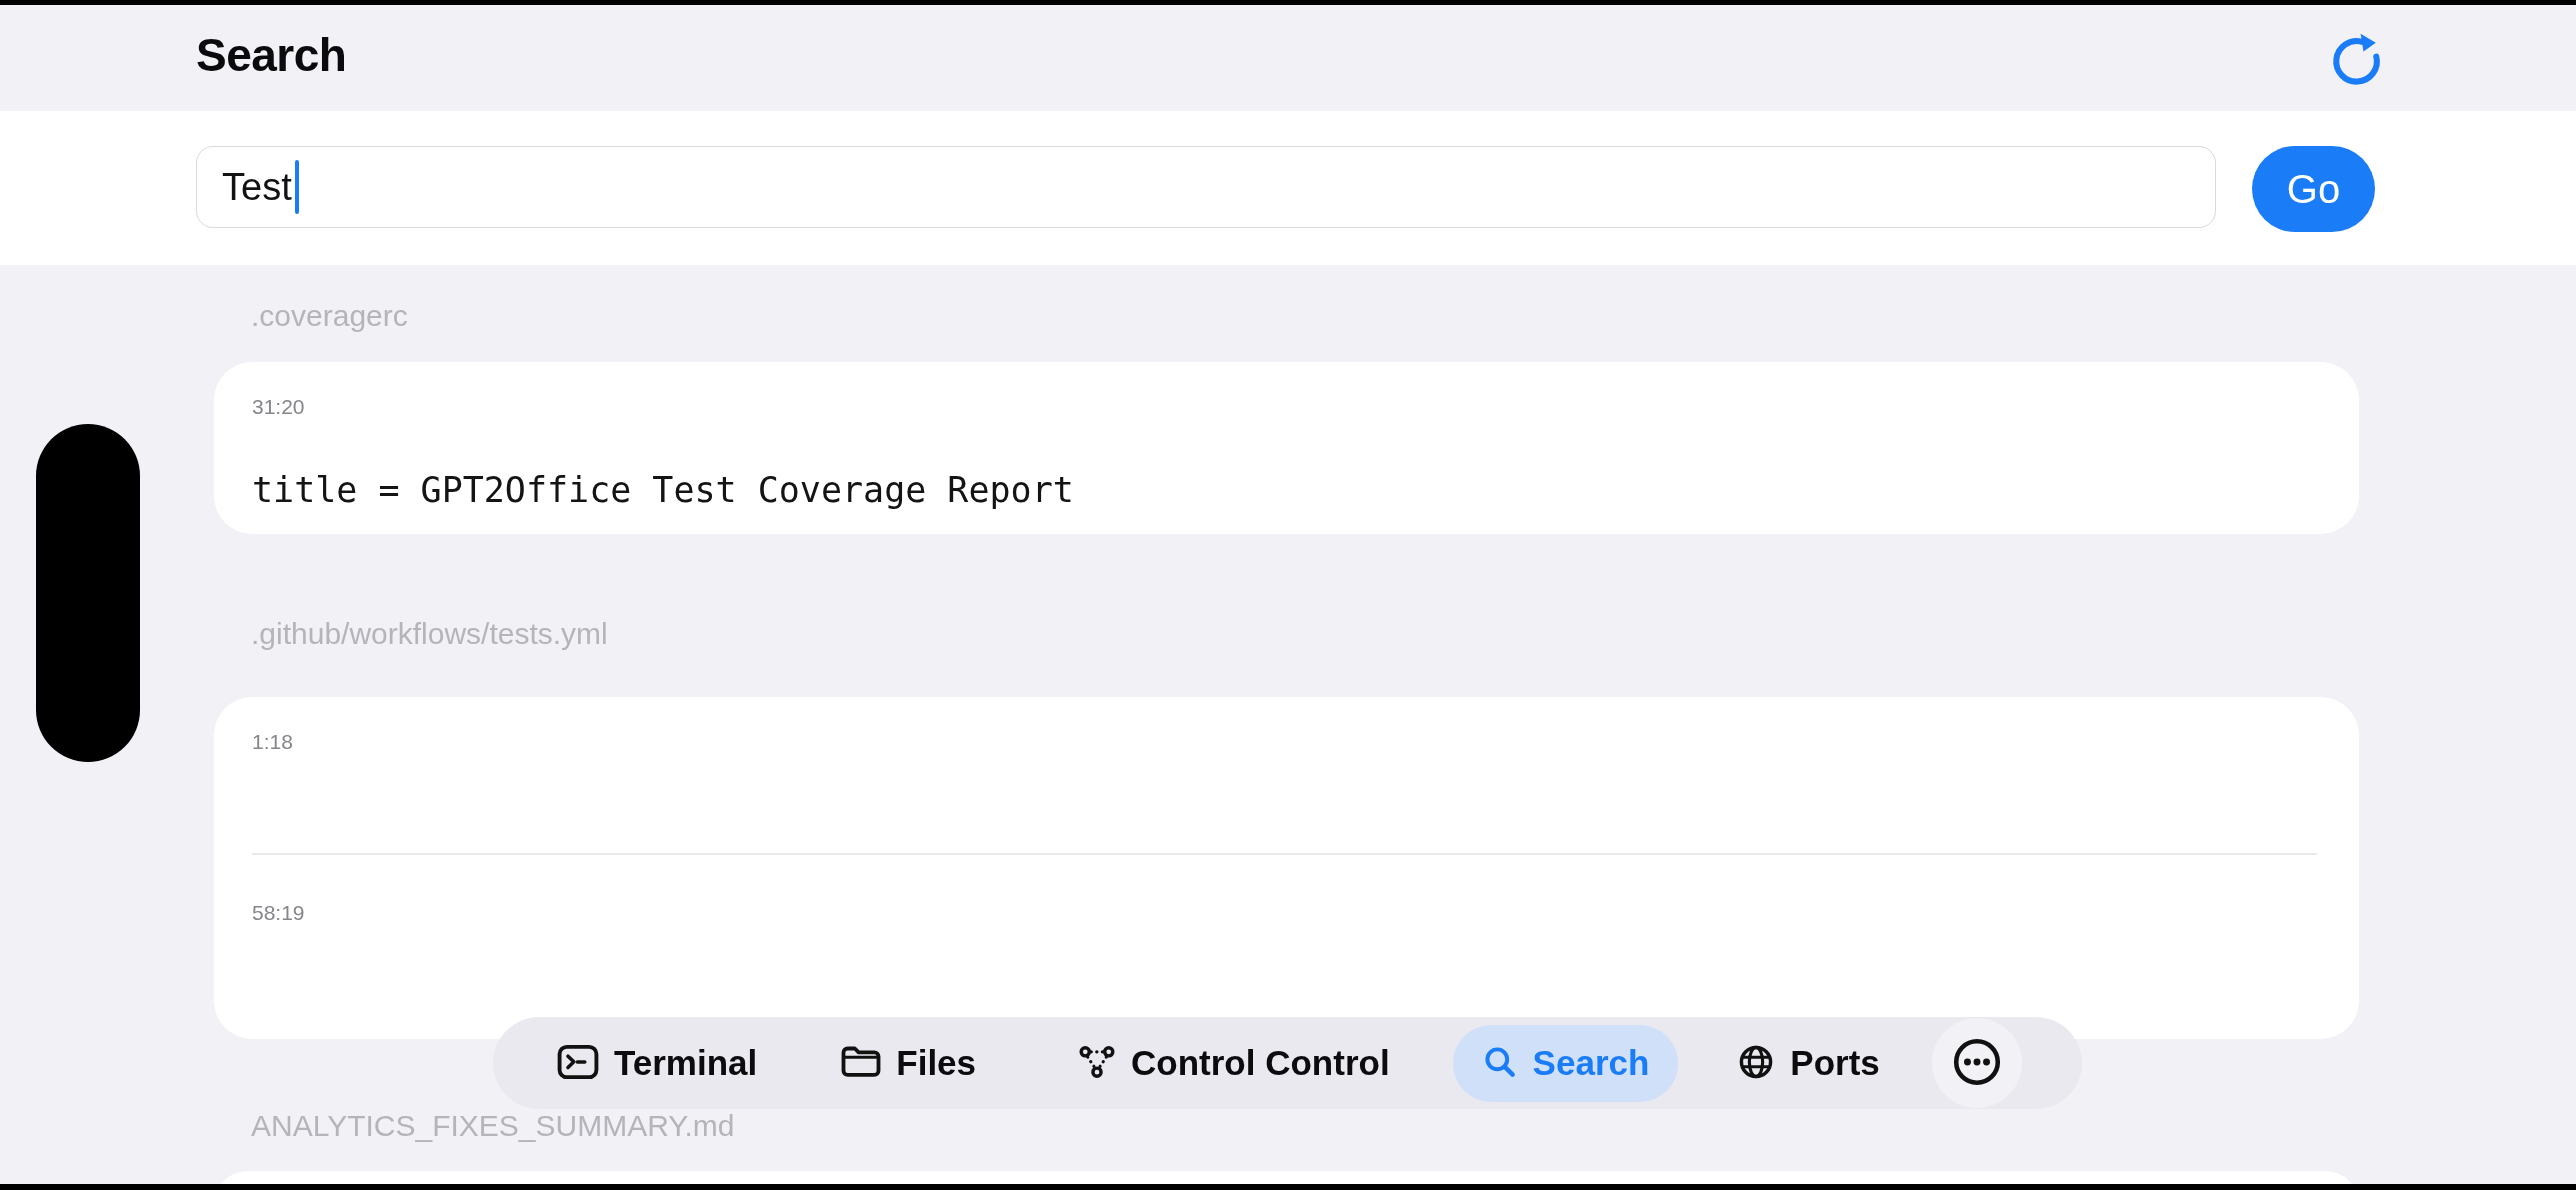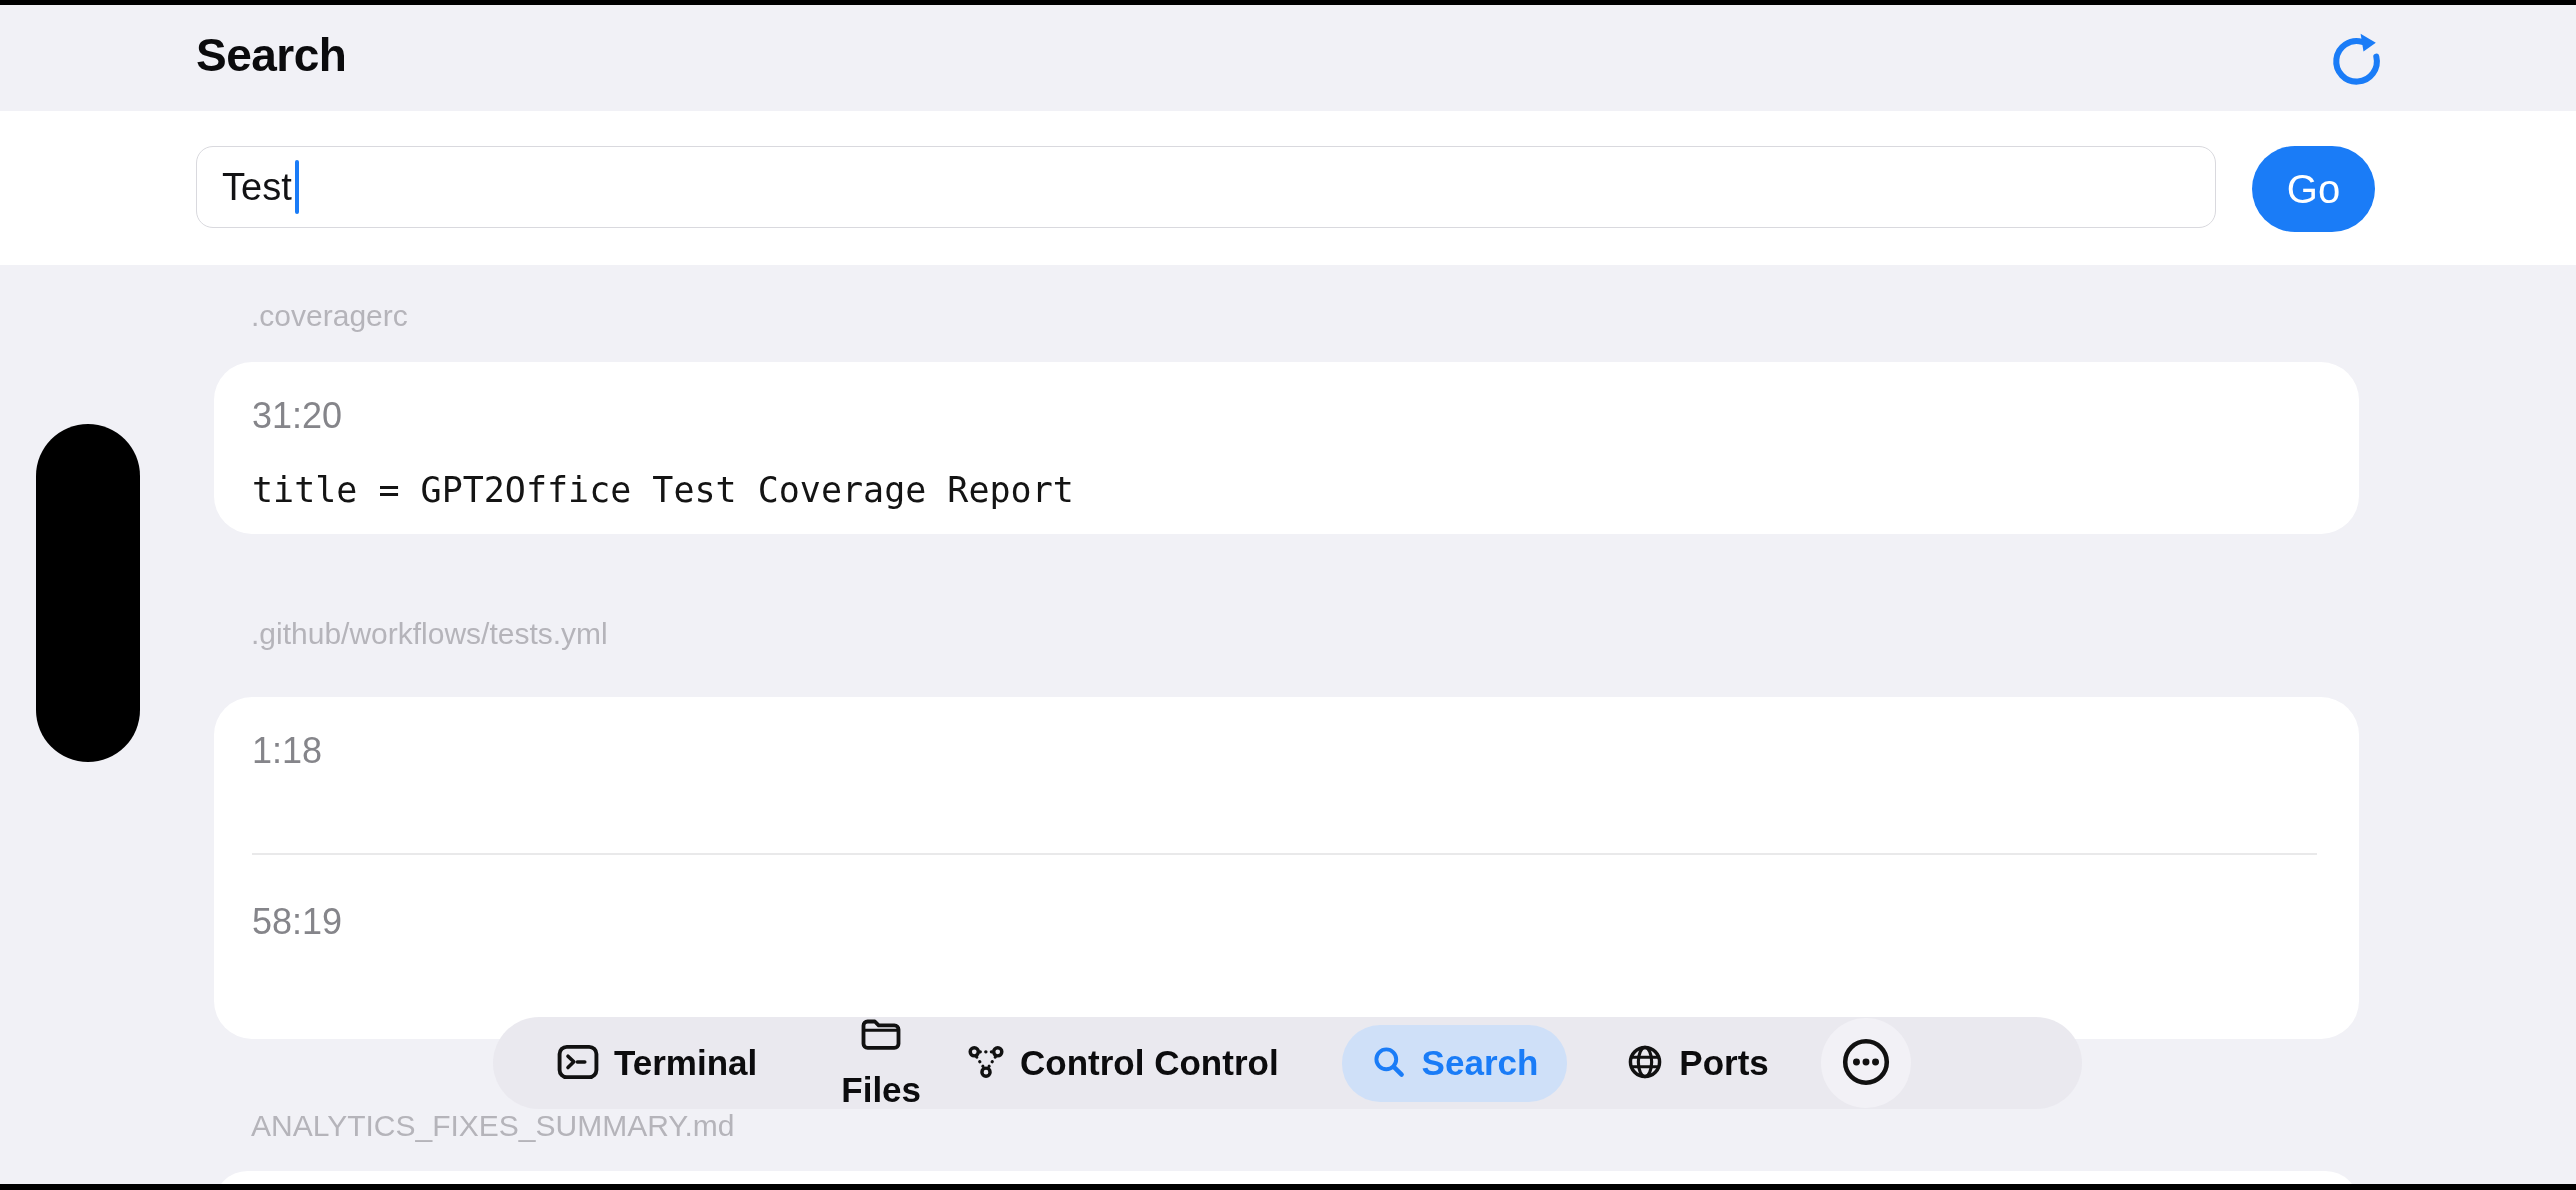--- a/index.html
+++ b/index.html
@@ -28,38 +28,38 @@
   .caret{display:inline-block;width:4.8px;height:54px;background:#1a7cf7;border-radius:2.4px;
          margin-left:2.9px;}
   .go-btn{position:absolute;left:2252px;top:35px;width:123px;height:86px;border:none;
           border-radius:43px;background:#1a7cf7;color:#fff;font-size:40px;font-weight:500;
           font-family:"Liberation Sans",sans-serif;cursor:pointer;}
 
   
   .results{position:absolute;left:0;top:265px;width:2576px;height:925px;}
   .file-label{position:absolute;left:251px;font-size:30px;color:#b5b4ba;}
   .card{position:absolute;left:214px;width:2145px;background:#fff;border-radius:38px;}
-  .loc{position:absolute;left:38px;font-size:36px;color:#85858a;}
+  .loc{position:absolute;left:38px;font-size:21px;color:#85858a;}
   .code{position:absolute;left:38px;font-size:35px;color:#141414;
         font-family:"DejaVu Sans Mono","Liberation Mono",monospace;white-space:pre;}
   .divider{position:absolute;left:38px;right:42px;height:1.9px;background:#e9e9ea;}
 
   
   .black-pill{position:absolute;left:36px;top:424px;width:104px;height:338px;background:#000;
               border-radius:53px;z-index:40;}
 
   
   .tab-bar{position:absolute;left:493px;top:1017px;width:1589px;height:92px;
            background:rgba(233,232,238,.97);border-radius:46px;display:flex;align-items:center;
            box-sizing:border-box;padding-left:64px;padding-right:21px;z-index:50;}
   .tab-item{display:flex;align-items:center;gap:15px;border:none;background:transparent;
             padding:0;cursor:pointer;font-family:"Liberation Sans",sans-serif;}
   .tab-item .lbl{font-size:35px;font-weight:600;color:#0c0c0e;white-space:nowrap;}
   .tab-item.t-terminal{margin-right:84px;}
-  .tab-item.t-files{margin-right:46px;flex-direction:column;}
+  .tab-item.t-files{margin-right:102px;}
   .tab-item.t-source{margin-right:63px;}
   .tab-item.t-search{background:#cfe0f8;border-radius:38px;height:77px;padding:0 29px;
                      margin-right:59px;}
   .tab-item.t-search .lbl{color:#1a7cf7;font-weight:700;}
   .tab-item.t-ports{margin-right:52px;}
   .more-btn{width:90px;height:90px;border-radius:50%;background:#f2f1f6;border:none;
             display:flex;align-items:center;justify-content:center;padding:0;cursor:pointer;}
   .icon{display:block;}
 </style>
 </head>

